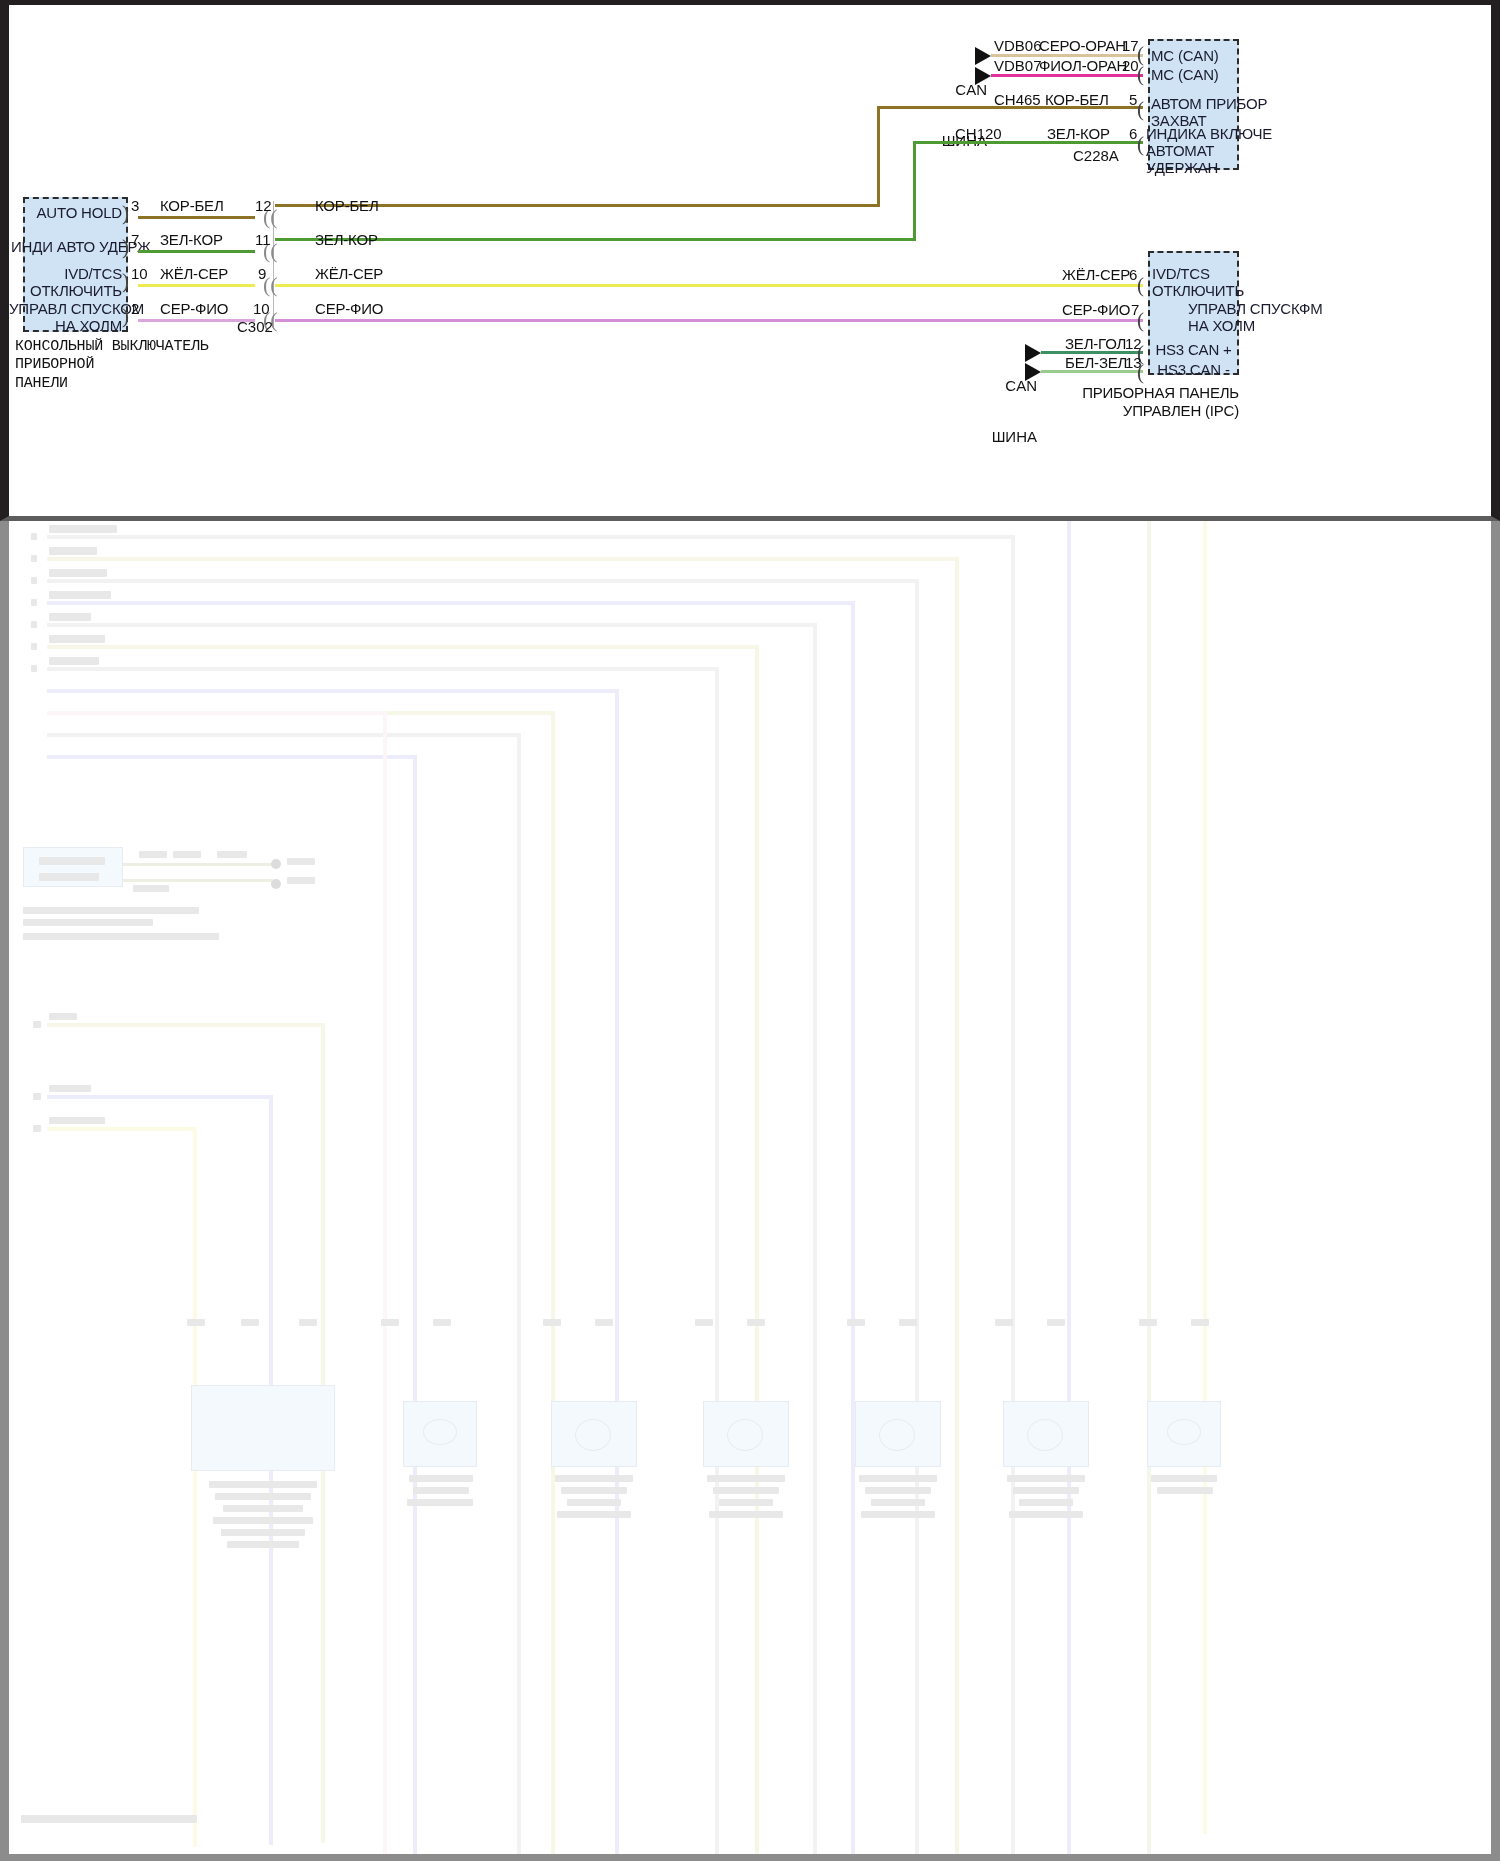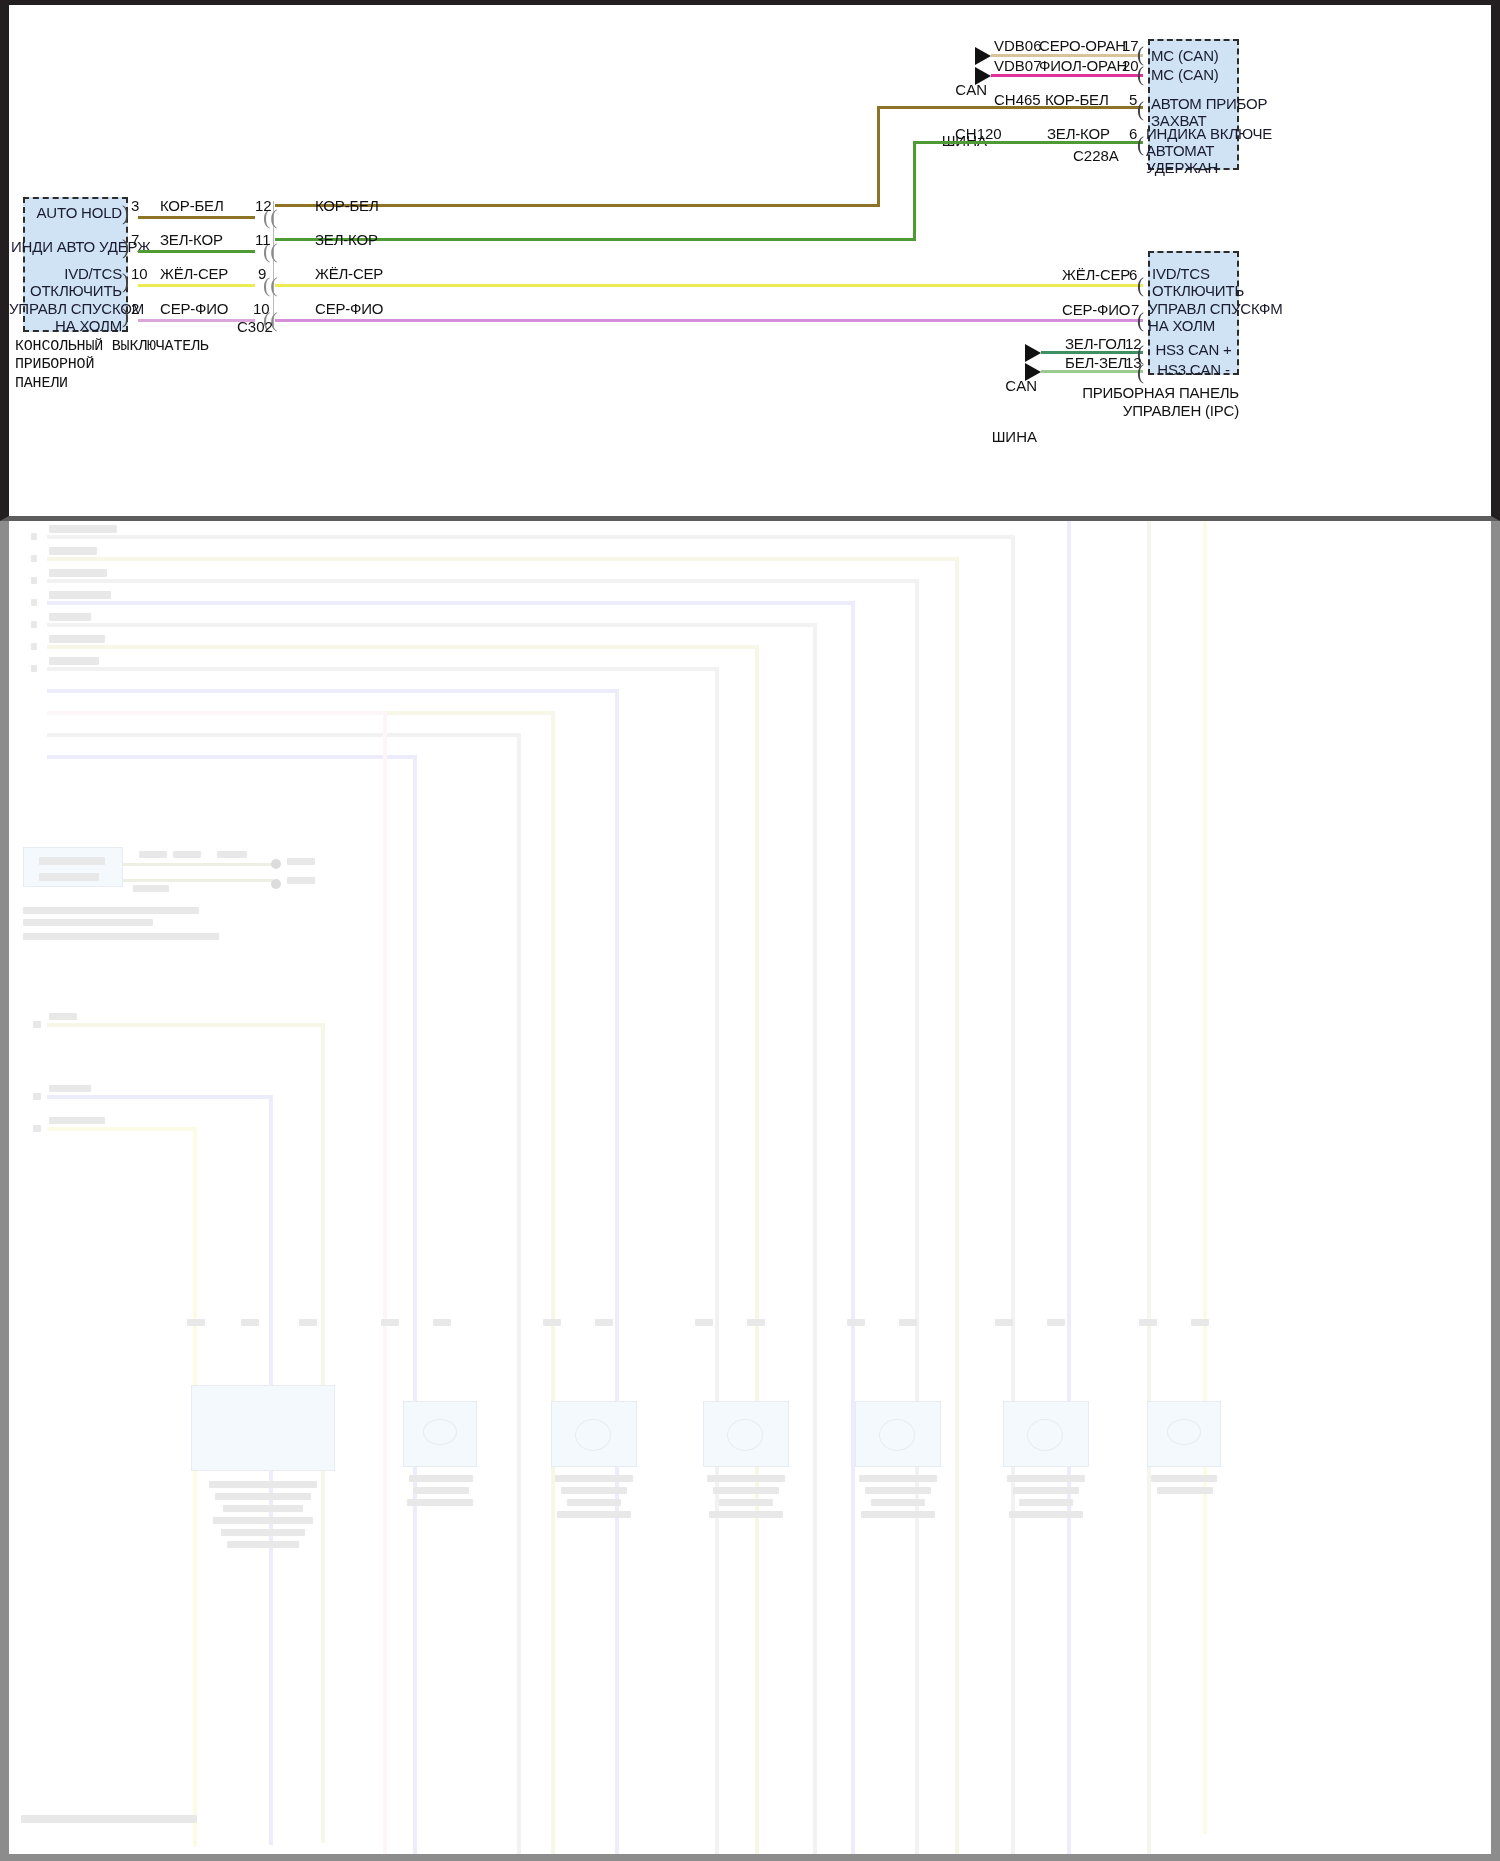--- a/index.html
+++ b/index.html
@@ -249,21 +249,21 @@
     <div class="socket" style="left:1128px; top:336px;">(</div>
 
     <div class="wire" style="left:1032px; top:365px; width:102px; background:#9ccb8f;"></div>
     <div class="wlabel" style="left:1056px; top:349px;">БЕЛ-ЗЕЛ</div>
     <div class="pin" style="left:1116px; top:349px;">13</div>
     <div class="socket" style="left:1128px; top:355px;">(</div>
 
     <div class="conn" style="left:1139px; top:246px; width:91px; height:124px;"></div>
     <div class="conn-txt" style="left:1143px; top:261px;">IVD/TCS
 ОТКЛЮЧИТЬ</div>
-    <div class="conn-txt" style="left:1139px; top:296px;">УПРАВЛ СПУСКФМ
+    <div class="conn-txt" style="left:1139px; top:296px;padding-left:40px;">УПРАВЛ СПУСКФМ
 НА ХОЛМ</div>
     <div class="conn-txt" style="left:1139px; top:337px; width:91px; text-align:center;">HS3 CAN +</div>
     <div class="conn-txt" style="left:1139px; top:357px; width:91px; text-align:center;">HS3 CAN -</div>
 
     <div class="caption right" style="left:1008px; top:379px; width:222px;">ПРИБОРНАЯ ПАНЕЛЬ
 УПРАВЛЕН (IPC)</div>
   </div>
 
   <div id="bottom-panel">
 

